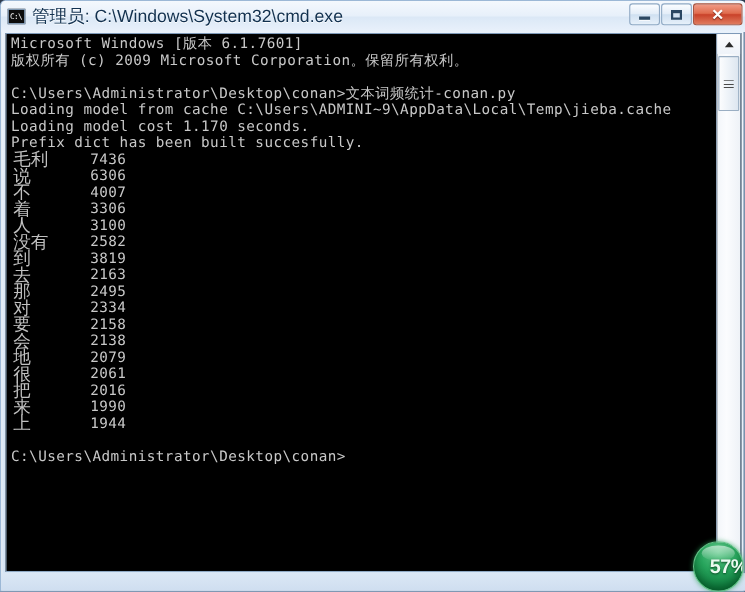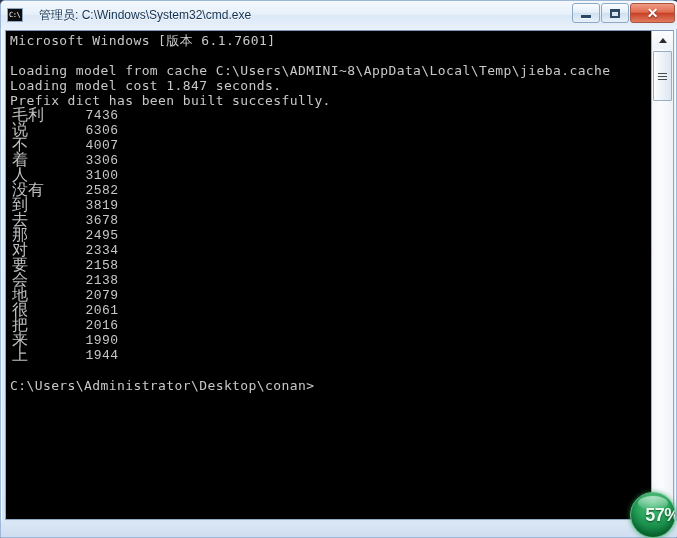--- a/index.html
+++ b/index.html
@@ -48,22 +48,22 @@
     color: #ffffff;
     font-family: "DejaVu Sans Mono", monospace;
     font-size: 7px;
     line-height: 12px;
     text-align: left;
     padding-left: 1px;
     letter-spacing: -0.5px;
     flex: 0 0 auto;
   }
   #title-text {
-    margin-left: 16px;
-    font-size: 12px;
+    margin-left: 6px;
+    font-size: 16px;
     color: #12314f;
     white-space: nowrap;
     text-shadow: 0 1px 0 rgba(255,255,255,0.9);
   }
   #winbtns {
     position: absolute;
     right: 3px;
     top: 2px;
     display: flex;
     gap: 1px;
@@ -154,25 +154,24 @@
     left: 2px;
     top: -2px;
     font-size: 16px;
     line-height: 17px;
     color: #c0c0c0;
     letter-spacing: 0px;
     font-family: "DejaVu Sans", sans-serif;
   }
   .freqrow .count {
     position: absolute;
-    left: 56px;
+    left: 72px;
     width: 72px;
-    text-align: center;
+    text-align: left;
     letter-spacing: 0.4px;
-    font-family: Liberation Mono, monospace;
   }
 
   
   #scrollbar {
     width: 22px;
     height: 100%;
     background: linear-gradient(to right, #f3f6fa 0%, #fbfcfe 40%, #eef2f7 100%);
     border-left: 1px solid #9cb0c6;
     box-sizing: border-box;
     position: relative;
@@ -290,34 +289,36 @@
         <div class="glyph-close">✕</div>
       </div>
     </div>
   </div>
 
   <div id="console-outer">
 
     <div id="console">
       <div id="header-lines">
           <div class="line">Microsoft Windows [版本 6.1.7601]</div>
+          <div class="line">版权所有 (c) 2009 Microsoft Corporation。保留所有权利。</div>
           <div class="line blank"> </div>
-          <div class="line">Loading model from cache C:\Users\ADMINI~8\AppData\Local\Temp\jieba.cache</div>
-          <div class="line">Loading model cost 1.847 seconds.</div>
+          <div class="line">C:\Users\Administrator\Desktop\conan&gt;文本词频统计-conan.py</div>
+          <div class="line">Loading model from cache C:\Users\ADMINI~9\AppData\Local\Temp\jieba.cache</div>
+          <div class="line">Loading model cost 1.170 seconds.</div>
           <div class="line">Prefix dict has been built succesfully.</div>
         </div>
       <div id="freq-list">
           <div class="freqrow"><span class="word">毛利</span><span class="count">7436</span></div>
           <div class="freqrow"><span class="word">说</span><span class="count">6306</span></div>
           <div class="freqrow"><span class="word">不</span><span class="count">4007</span></div>
           <div class="freqrow"><span class="word">着</span><span class="count">3306</span></div>
           <div class="freqrow"><span class="word">人</span><span class="count">3100</span></div>
           <div class="freqrow"><span class="word">没有</span><span class="count">2582</span></div>
           <div class="freqrow"><span class="word">到</span><span class="count">3819</span></div>
-          <div class="freqrow"><span class="word">去</span><span class="count">3678</span></div>
+          <div class="freqrow"><span class="word">去</span><span class="count">2163</span></div>
           <div class="freqrow"><span class="word">那</span><span class="count">2495</span></div>
           <div class="freqrow"><span class="word">对</span><span class="count">2334</span></div>
           <div class="freqrow"><span class="word">要</span><span class="count">2158</span></div>
           <div class="freqrow"><span class="word">会</span><span class="count">2138</span></div>
           <div class="freqrow"><span class="word">地</span><span class="count">2079</span></div>
           <div class="freqrow"><span class="word">很</span><span class="count">2061</span></div>
           <div class="freqrow"><span class="word">把</span><span class="count">2016</span></div>
           <div class="freqrow"><span class="word">来</span><span class="count">1990</span></div>
           <div class="freqrow"><span class="word">上</span><span class="count">1944</span></div>
         </div>

